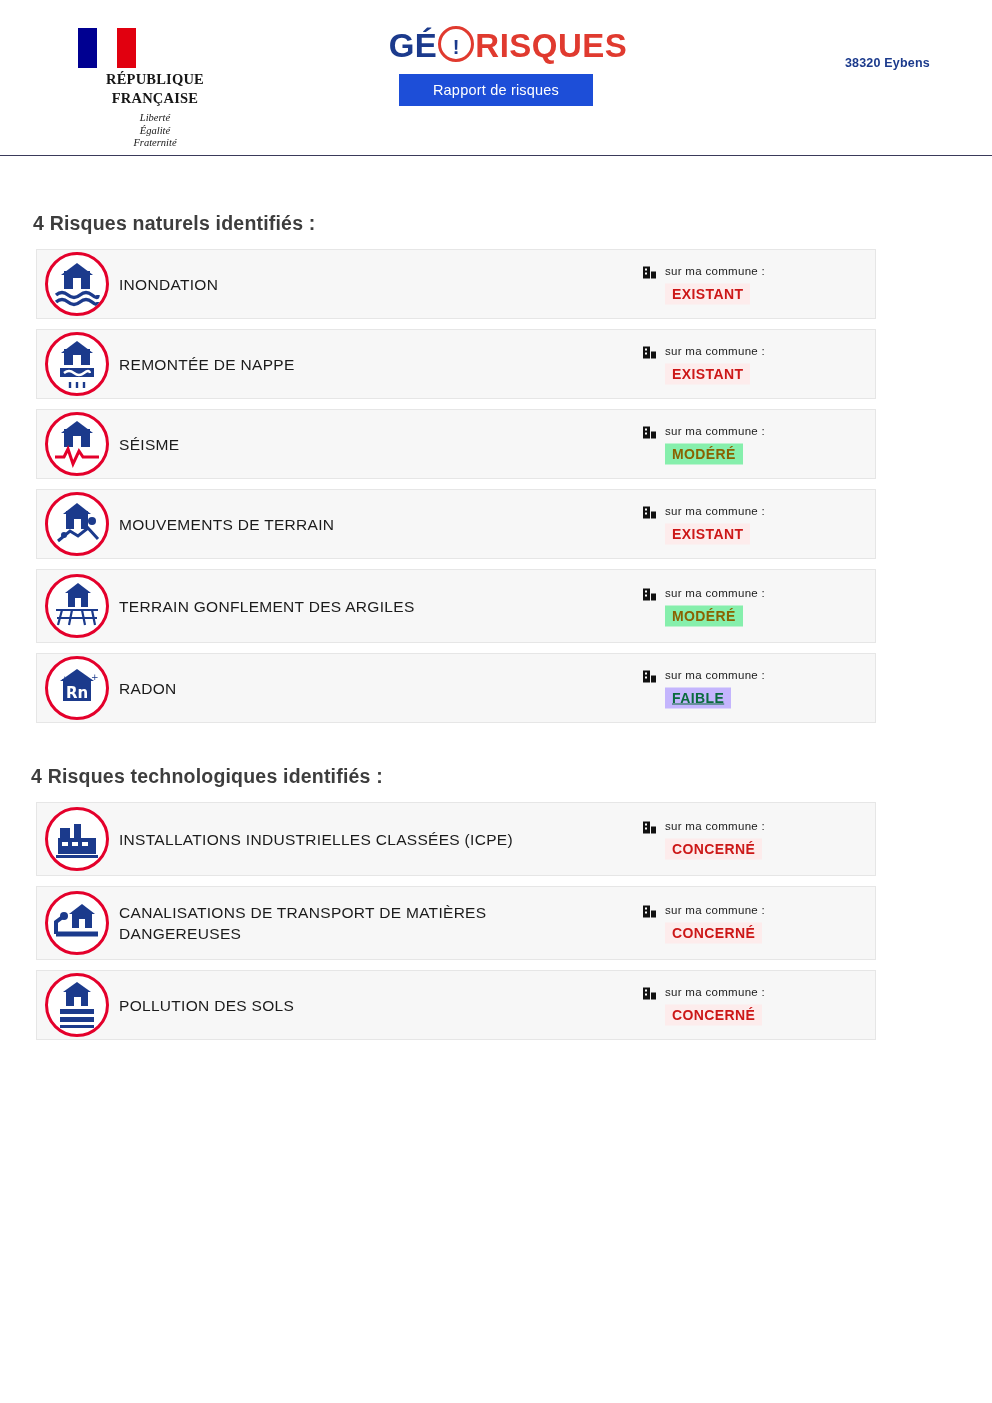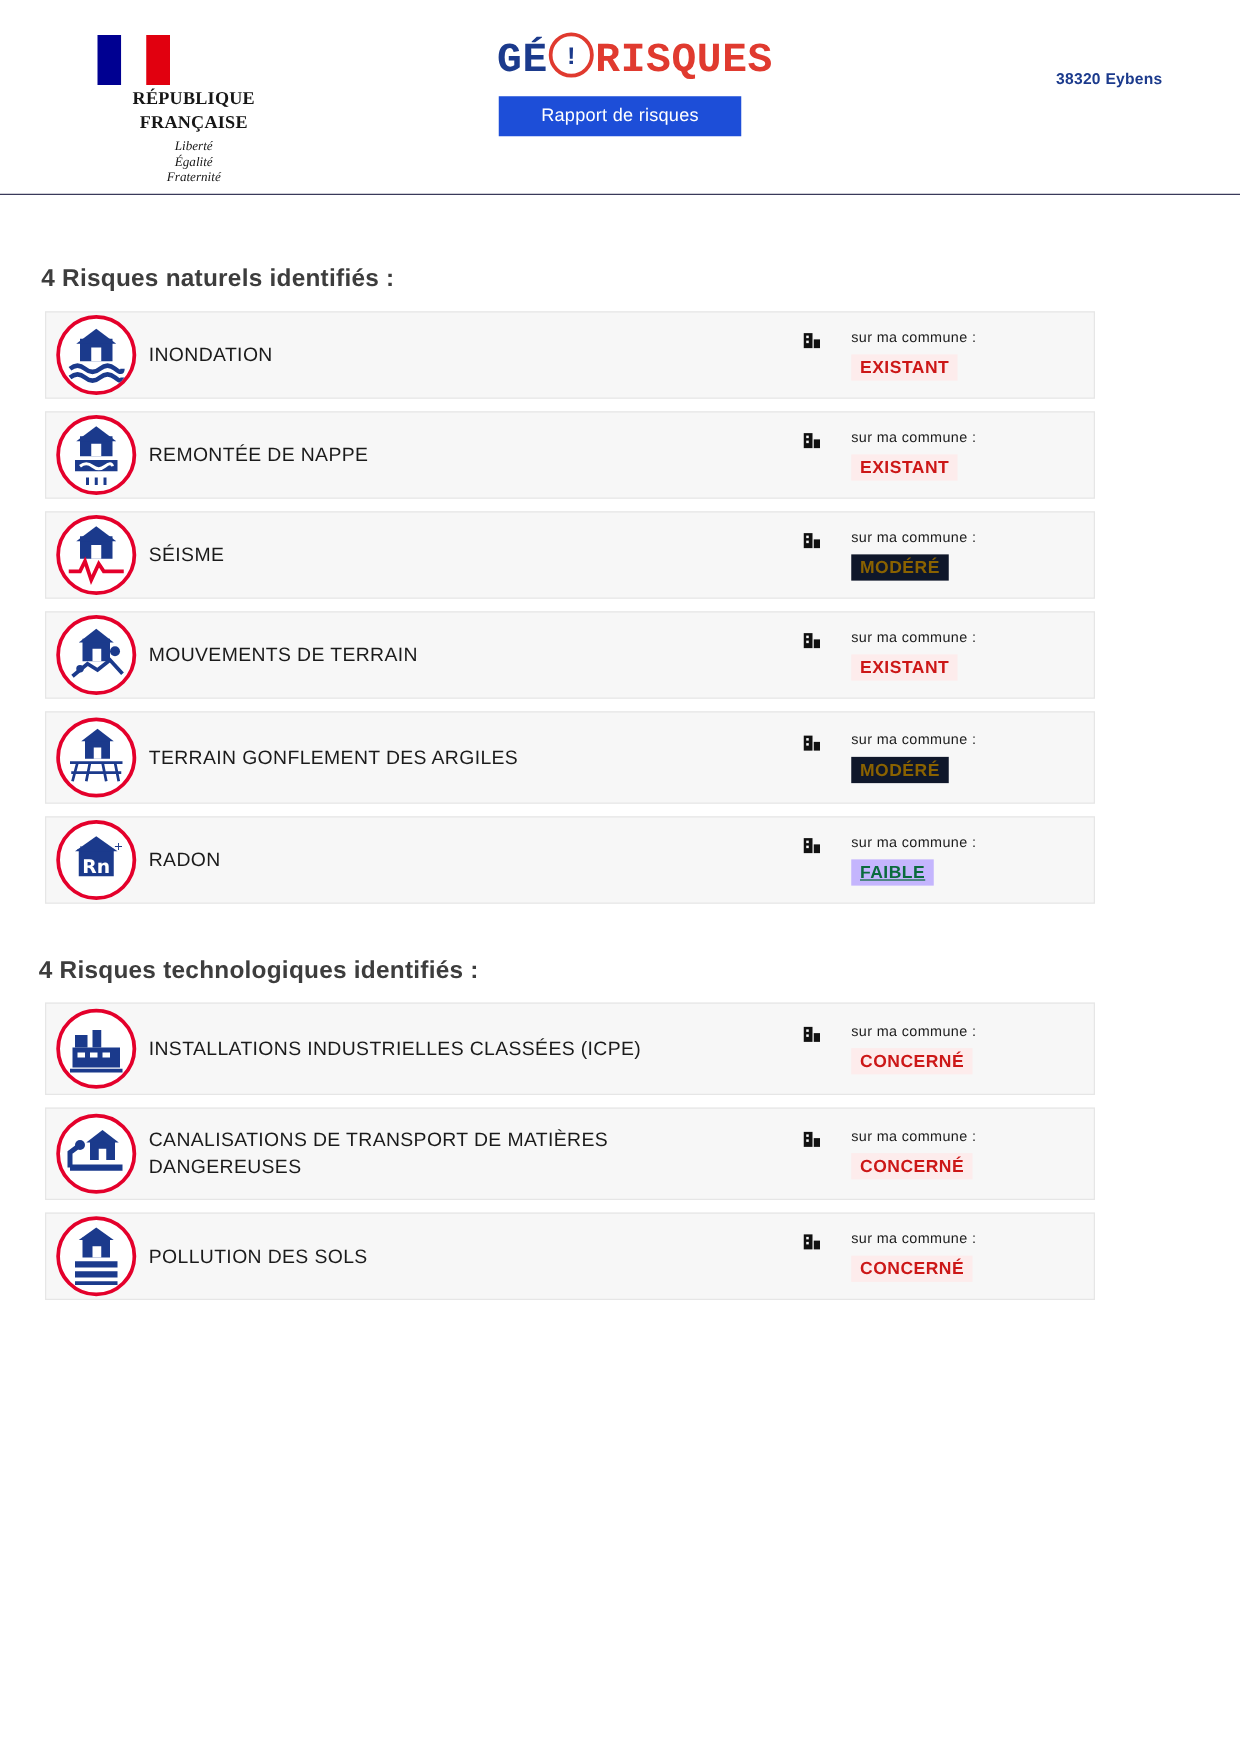--- a/index.html
+++ b/index.html
@@ -63,21 +63,21 @@
     color: #161616;
   }
 
   .logo-zone {
     position: absolute;
     left: 0; right: 0;
     top: 26px;
     text-align: center;
   }
   .geo-title {
-    font-family: Liberation Mono, monospace;
+    font-family: Liberation Sans, sans-serif;
     font-weight: bold;
     font-size: 33px;
     letter-spacing: 0.5px;
     line-height: 38px;
     white-space: nowrap;
     padding-left: 24px;
   }
   .geo-ge { color: #1b3a8c; }
   .geo-risques { color: #e03a2f; }
   .geo-ring {
@@ -182,32 +182,31 @@
     margin-right: 7px;
     margin-top: 1px;
     flex: 0 0 auto;
   }
   .commune-icon svg { display: block; }
   .status-text {
     font-size: 11.5px;
     color: #1b1b1b;
     letter-spacing: 0.3px;
     line-height: 15px;
-    margin-left: 16px;
   }
   .badge {
     display: inline-block;
     margin-top: 5px;
     font-size: 14px;
     font-weight: bold;
     letter-spacing: 0.4px;
     padding: 3px 7px;
   }
   .badge.existant  { color: #cc1717; background: #fdecec; }
-  .badge.modere    { color: #8a6200; background: #0f172a; }
+  .badge.modere    { color: #8a6200; background: #86efac; }
   .badge.faible    { color: #0a6b3d; background: #c4b5fd; text-decoration: underline; }
   .badge.concerne  { color: #cc1717; background: #fdecec; }
 </style>
 </head>
 <body>
 
 <div class="header">
 
   <div class="marianne">
     <div class="flag"><span class="b"></span><span class="w"></span><span class="r"></span></div>

